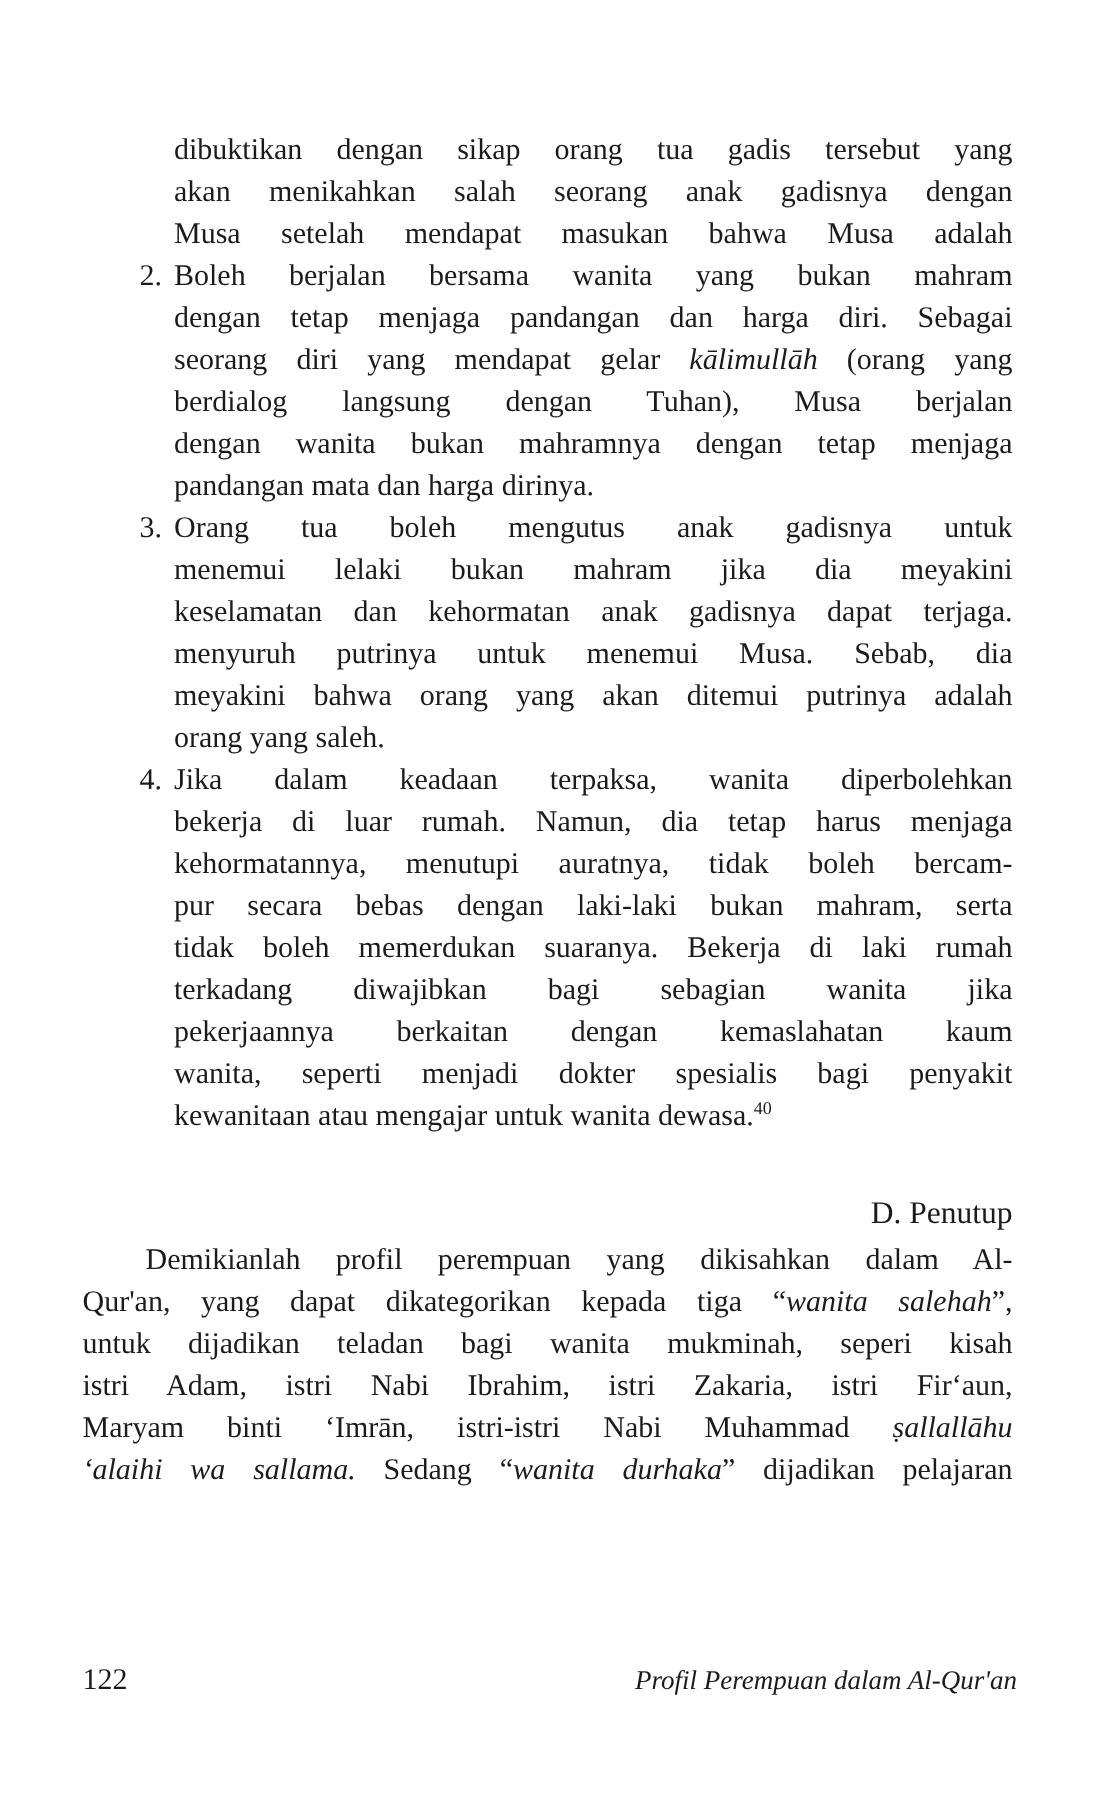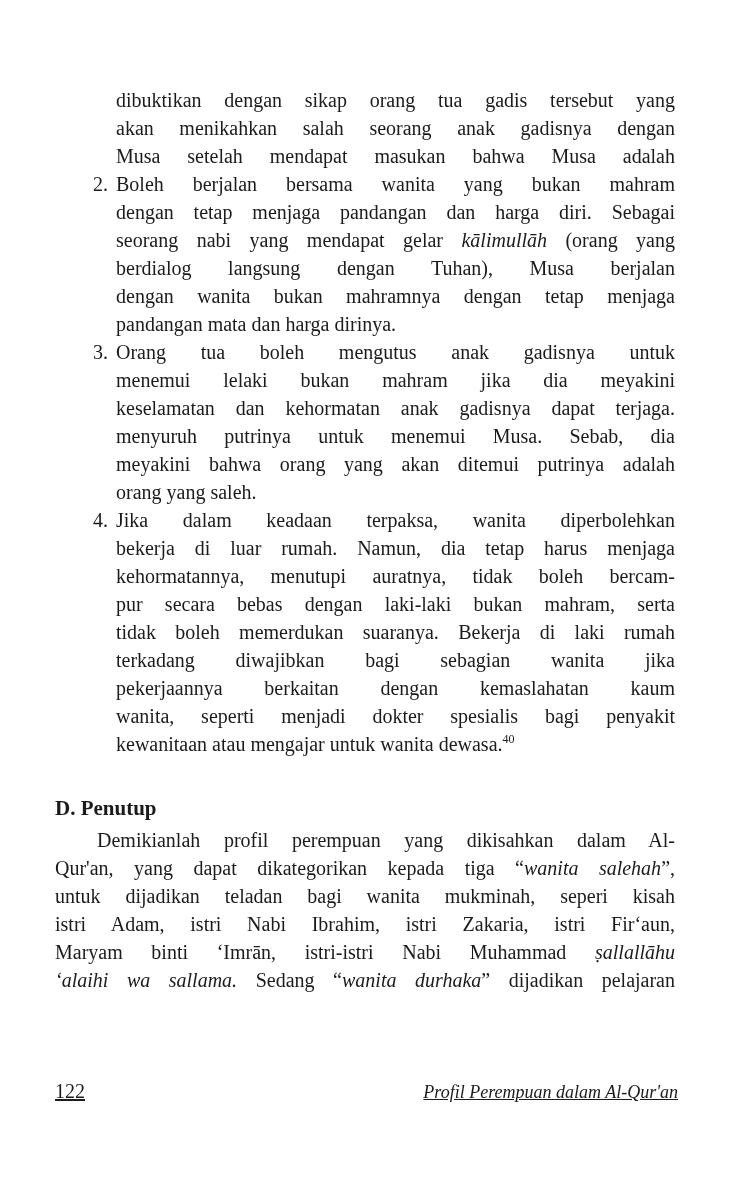--- a/index.html
+++ b/index.html
@@ -44,51 +44,51 @@
     left: 38px;
     top: 0;
     height: 28px;
     line-height: 28px;
   }
   .section-heading {
     margin-top: 36px;
     height: 28px;
     line-height: 28px;
     font-size: 21px;
-    font-weight: bold;
+    font-weight: normal;
+    text-align: right;
   }
   .closing-paragraph { margin-top: 4px; }
   .page-footer {
     position: absolute;
     left: 55px;
-    top: 1080px;
+    top: 1109px;
     width: 623px;
     display: flex;
     justify-content: space-between;
     align-items: baseline;
-    text-decoration: underline;
   }
   .page-number { font-size: 20px; }
   .running-title { font-style: italic; font-size: 18px; }
 </style>
 </head>
 <body>
 
 <div class="page-body">
   <div>
       <div class="list-item">
         <div class="line"><span>dibuktikan dengan sikap orang tua gadis tersebut yang</span></div>
         <div class="line"><span>akan menikahkan salah seorang anak gadisnya dengan</span></div>
         <div class="line"><span>Musa setelah mendapat masukan bahwa Musa adalah</span></div>
       </div>
       <div class="list-item">
         <span class="marker">2.</span>
         <div class="line"><span>Boleh berjalan bersama wanita yang bukan mahram</span></div>
         <div class="line"><span>dengan tetap menjaga pandangan dan harga diri. Sebagai</span></div>
-        <div class="line"><span>seorang nabi yang mendapat gelar </span><span class="it">kālimullāh</span><span> (orang yang</span></div>
+        <div class="line"><span>seorang diri yang mendapat gelar </span><span class="it">kālimullāh</span><span> (orang yang</span></div>
         <div class="line"><span>berdialog langsung dengan Tuhan), Musa berjalan</span></div>
         <div class="line"><span>dengan wanita bukan mahramnya dengan tetap menjaga</span></div>
         <div class="line line-last"><span>pandangan mata dan harga dirinya.</span></div>
       </div>
       <div class="list-item">
         <span class="marker">3.</span>
         <div class="line"><span>Orang tua boleh mengutus anak gadisnya untuk</span></div>
         <div class="line"><span>menemui lelaki bukan mahram jika dia meyakini</span></div>
         <div class="line"><span>keselamatan dan kehormatan anak gadisnya dapat terjaga.</span></div>
         <div class="line"><span>menyuruh putrinya untuk menemui Musa. Sebab, dia</span></div>

